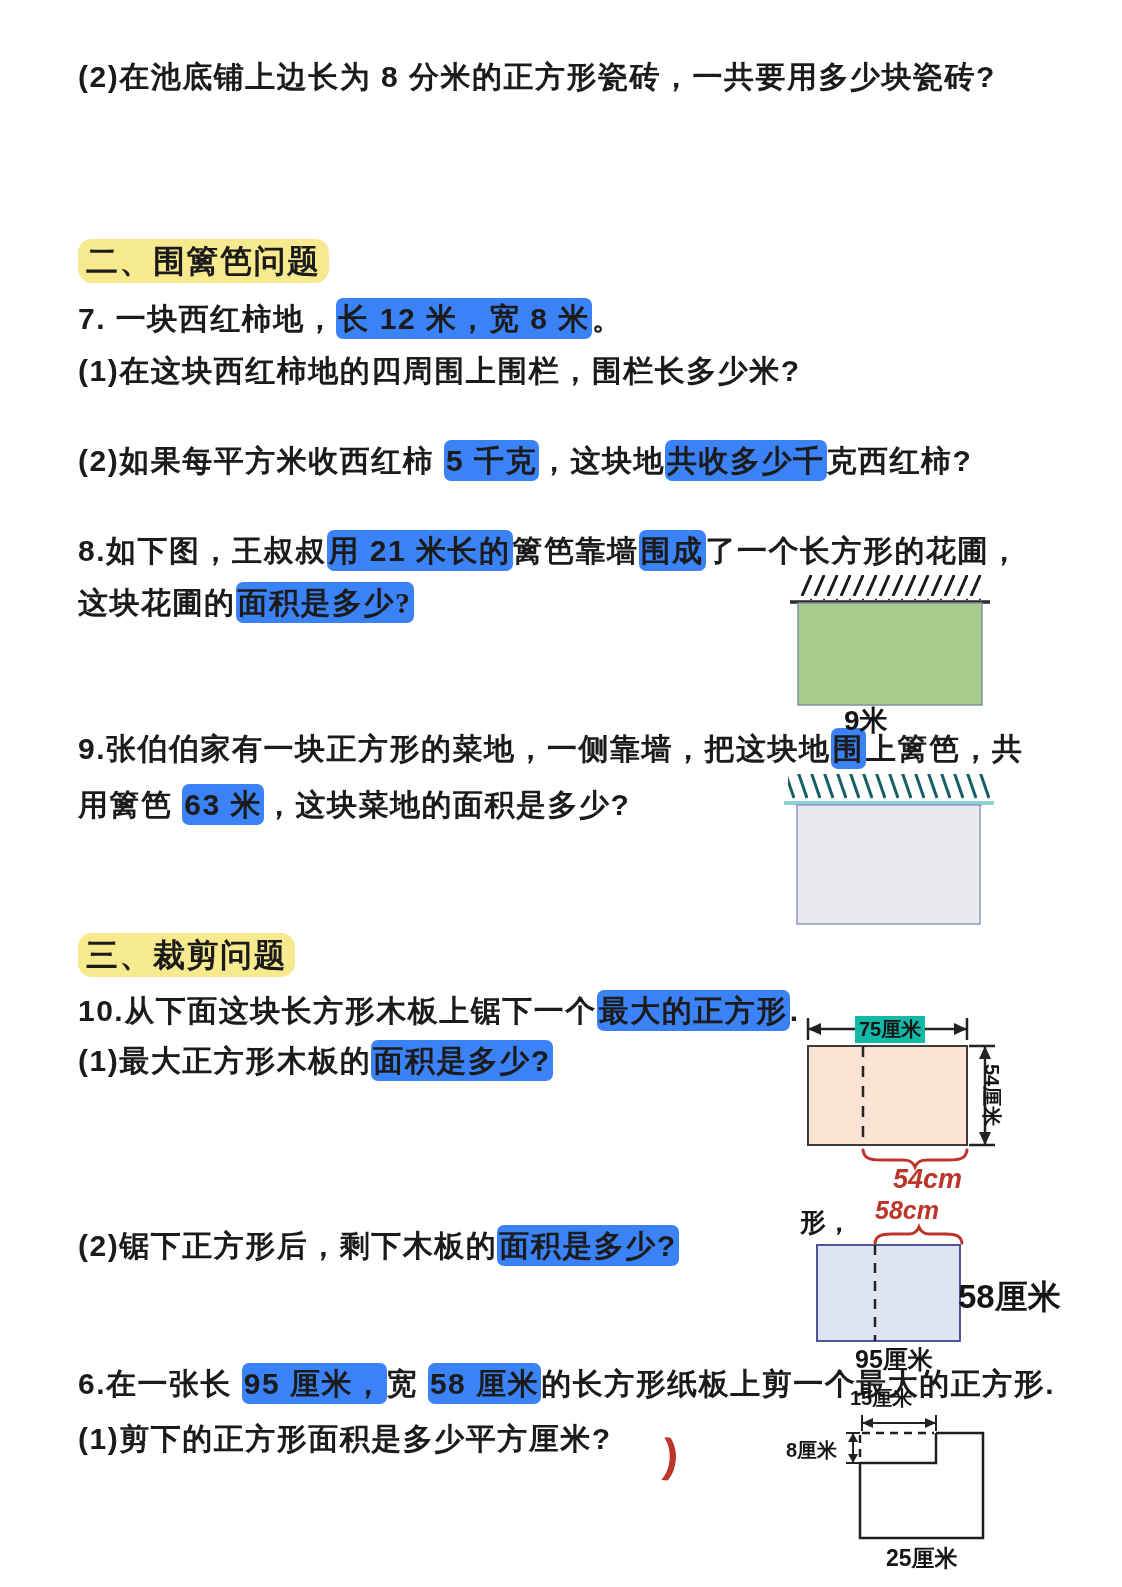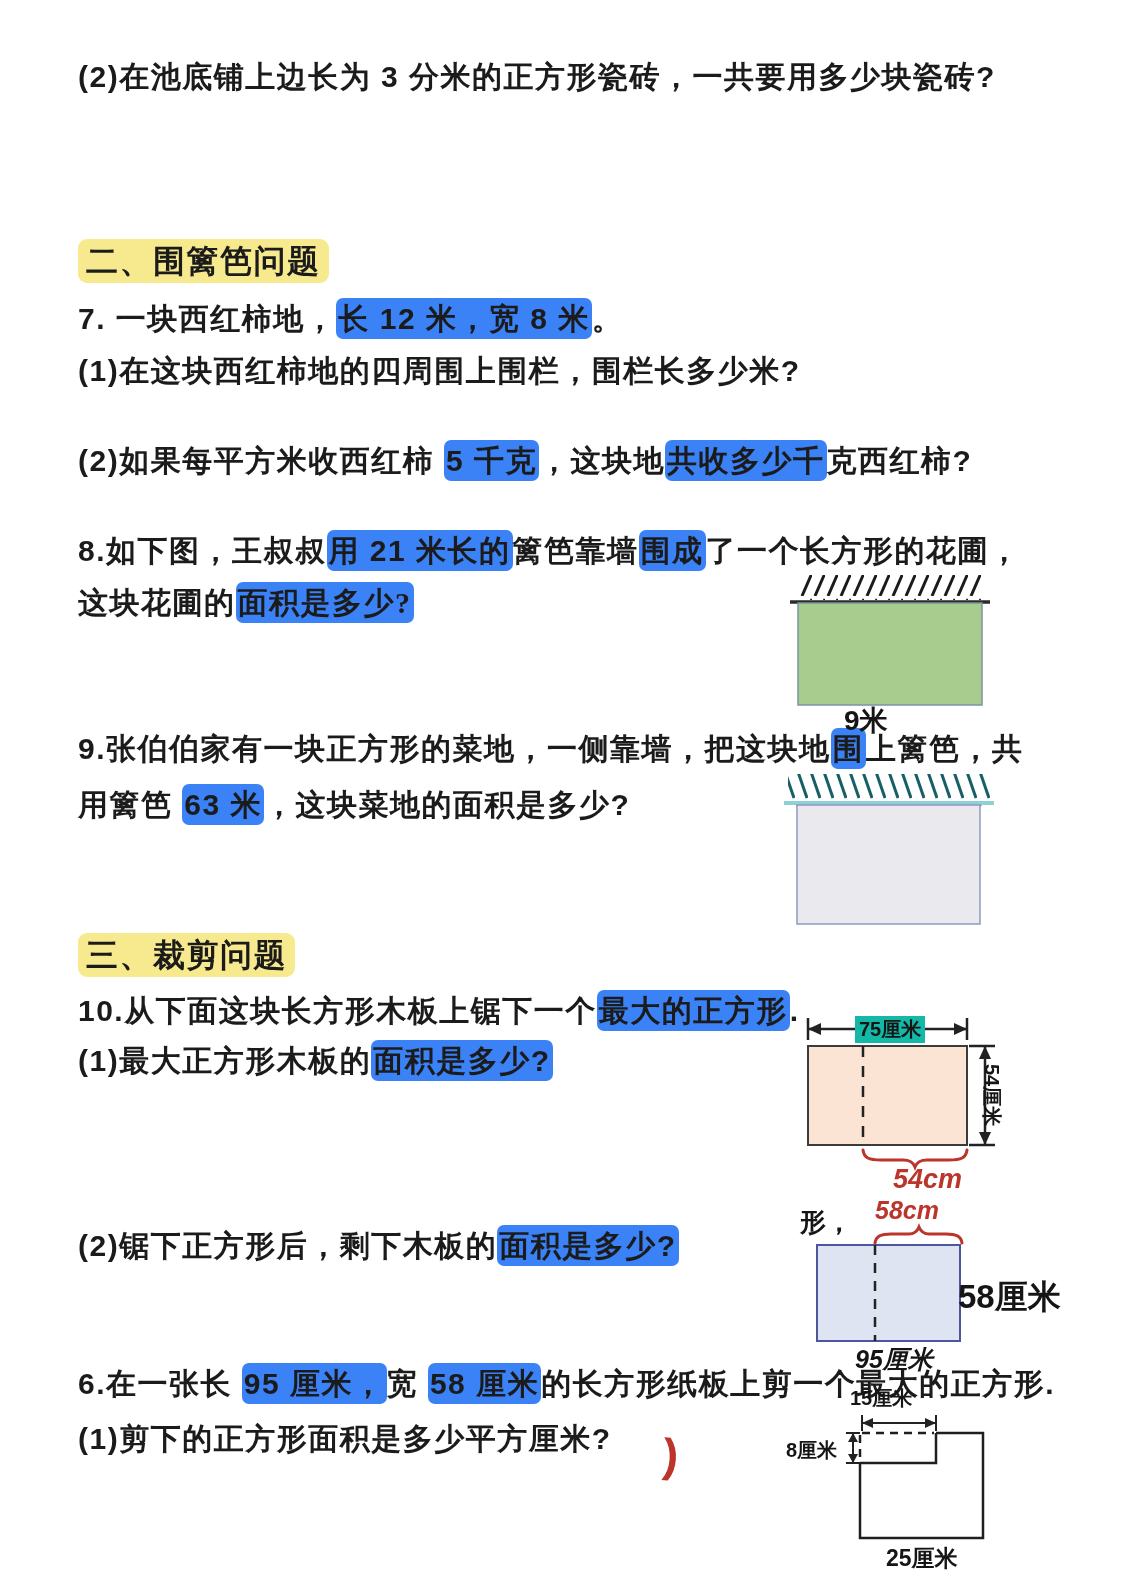--- a/index.html
+++ b/index.html
@@ -6,31 +6,31 @@
   body{
     width:1122px;height:1587px;position:relative;background:#ffffff;
     font-family:"Liberation Sans","DejaVu Sans",sans-serif;overflow:hidden;
   }
   .line{
     position:absolute;left:78px;font-size:30px;line-height:42px;color:#1b1b1b;
     letter-spacing:1.5px;white-space:nowrap;font-weight:600;
   }
   .hl{background:#3b82f6;border-radius:7px;padding:4px 2px;}
   .sec{font-size:32px;font-weight:700;}
-  .sec .hl-head{background:#f7ea8e;border-radius:9px;padding:4px 8px;}
+  .sec .hl-head{background:#f7ea8e;border-radius:14px;padding:4px 8px;}
   .fig{position:absolute;}
   .fig-label{position:absolute;color:#151515;font-weight:700;white-space:nowrap;}
   .red{color:#bc352b;}
   .rot90{transform:rotate(90deg);transform-origin:left top;}
   svg{display:block;}
 </style>
 </head>
 <body>
 
-<div class="line" style="top:56px;"><span>(2)在池底铺上边长为 3 分米的正方形瓷砖，一共要用多少块瓷砖?</span></div>
+<div class="line" style="top:56px;"><span>(2)在池底铺上边长为 8 分米的正方形瓷砖，一共要用多少块瓷砖?</span></div>
 
 <div class="line sec" style="top:240px;"><span class="hl-head">二、围篱笆问题</span></div>
 
 <div class="line" style="top:298px;"><span>7. 一块西红柿地，</span><span class="hl">长 12 米，宽 8 米</span><span>。</span></div>
 
 <div class="line" style="top:350px;"><span>(1)在这块西红柿地的四周围上围栏，围栏长多少米?</span></div>
 
 <div class="line" style="top:440px;"><span>(2)如果每平方米收西红柿 </span><span class="hl">5 千克</span><span>，这块地</span><span class="hl">共收多少千</span><span>克西红柿?</span></div>
 
 <div class="line" style="top:530px;"><span>8.如下图，王叔叔</span><span class="hl">用 21 米长的</span><span>篱笆靠墙</span><span class="hl">围成</span><span>了一个长方形的花圃，</span></div>
@@ -108,21 +108,21 @@
 <div class="fig" style="left:793px;top:1190px;width:300px;height:190px;">
   <svg width="290" height="185">
 
     <path d="M82,53 C83,46 88,44 98,44 L116,44 C121,44 124,42 126,37 C128,42 131,44 136,44 L153,44 C163,44 168,46 169,53" fill="none" stroke="#bc352b" stroke-width="3" stroke-linecap="round"></path>
     <rect x="24" y="55" width="143" height="96" fill="#dfe4f3" stroke="#4d569c" stroke-width="2"></rect>
     <line x1="82" y1="55" x2="82" y2="151" stroke="#222" stroke-width="2.5" stroke-dasharray="10 8"></line>
   </svg>
   <span class="fig-label" style="left:7px;top:15px;font-size:26px;">形，</span>
   <span class="fig-label red" style="left:82px;top:6px;font-size:25px;font-style:italic;">58cm</span>
   <span class="fig-label" style="left:165px;top:85px;font-size:33px;">58厘米</span>
-  <span class="fig-label" style="left:62px;top:153px;font-size:25px;font-style:italic;">95厘米</span>
+  <span class="fig-label" style="left:62px;top:153px;font-size:25px;">95厘米</span>
 </div>
 
 <div class="fig" style="left:776px;top:1381px;width:240px;height:200px;">
   <svg width="235" height="165">
 
     <line x1="86" y1="34" x2="86" y2="50" stroke="#222" stroke-width="2"></line>
     <line x1="160" y1="34" x2="160" y2="50" stroke="#222" stroke-width="2"></line>
     <line x1="86" y1="42" x2="160" y2="42" stroke="#222" stroke-width="2"></line>
     <polygon points="86,42 97,37 97,47" fill="#222"></polygon>
     <polygon points="160,42 149,37 149,47" fill="#222"></polygon>

